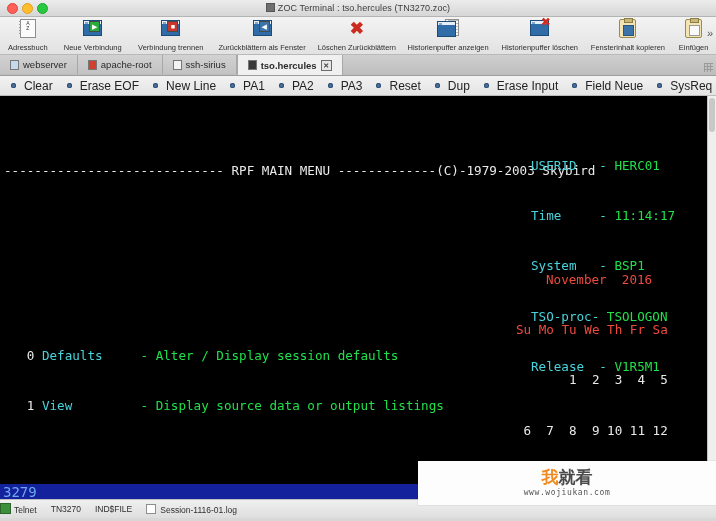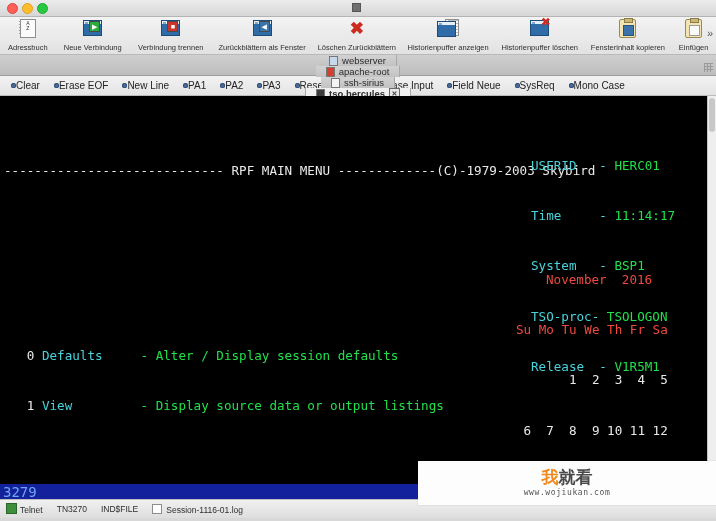--- a/index.html
+++ b/index.html
@@ -127,23 +127,22 @@
   }
   .ic-clip .inner.doc {
     background: #fafafa; border: 1px solid #9a9a9a;
   }
 
   
   .tabstrip {
     height: 20px;
     background: linear-gradient(#cfcfcf, #bdbdbd);
     border-bottom: 1px solid #9e9e9e;
-    display: flex; align-items: center;
+    display: flex; align-items: flex-start;
     position: relative;
-    flex-direction: column;
   }
   .tab {
     height: 19px; display: flex; align-items: center; gap: 4px;
     padding: 0 10px;
     font-size: 9.5px; color: #2b2b2b;
     border-right: 1px solid #a8a8a8;
     background: linear-gradient(#d2d2d2, #c2c2c2);
     cursor: default;
   }
   .tab.active {
@@ -172,22 +171,22 @@
 
   
   .fnbar {
     height: 19px;
     background: linear-gradient(#f2f2f2, #e4e4e4);
     border-bottom: 1px solid #bbb;
     display: flex; align-items: center;
     padding-left: 4px;
   }
   .fnbtn {
-    display: flex; align-items: center; gap: 0;
-    font-size: 10px; color: #232323;
+    display: flex; align-items: center; gap: 8px;
+    font-size: 12px; color: #232323;
     padding: 0 7px; cursor: default; white-space: nowrap; justify-content: center;
   }
   .fnbtn .bul {
     width: 5px; height: 5px; border-radius: 50%;
     background: #4a6fa5; box-shadow: 0 0 0 1px #33506f inset;
   }
 
   
   .terminal {
     position: relative;
@@ -229,21 +228,21 @@
     font-size: 14px; display: flex; align-items: center;
     padding-left: 3px;
   }
   
   .bottombar {
     height: 18px;
     background: linear-gradient(#f0f0f0, #dedede);
     border-top: 1px solid #bdbdbd;
     display: flex; align-items: center;
     font-size: 8.5px; color: #2e2e2e;
-    padding-left: 6px; gap: 14px;
+    gap: 14px;
     position: relative;
   }
   .bottombar .bicon {
     width: 9px; height: 9px; background: #3d8f3d;
     border: 1px solid #2a662a; margin-right: 3px; display: inline-block;
     vertical-align: -1px;
   }
   .bottombar .chk {
     width: 8px; height: 8px; background: #fff; border: 1px solid #8d8d8d;
     display: inline-block; margin-right: 4px; vertical-align: -1px;
@@ -270,21 +269,21 @@
 <body>
 
 <div id="app">
 
   <div class="titlebar">
     <div class="lights">
       <div class="light red"></div>
       <div class="light yellow"></div>
       <div class="light green"></div>
     </div>
-    <div class="title-text"><span class="title-icon"></span></div>
+    <div class="title-text"><span class="title-icon"></span><span>ZOC Terminal : tso.hercules (TN3270.zoc)</span></div>
   </div>
 
   <div class="toolbar">
 
     <div class="tool" style="width:64px">
       <div class="glyph">
         <div class="ic-book">A<br>Z</div>
       </div>
       <div class="lbl">Adressbuch</div>
     </div>

